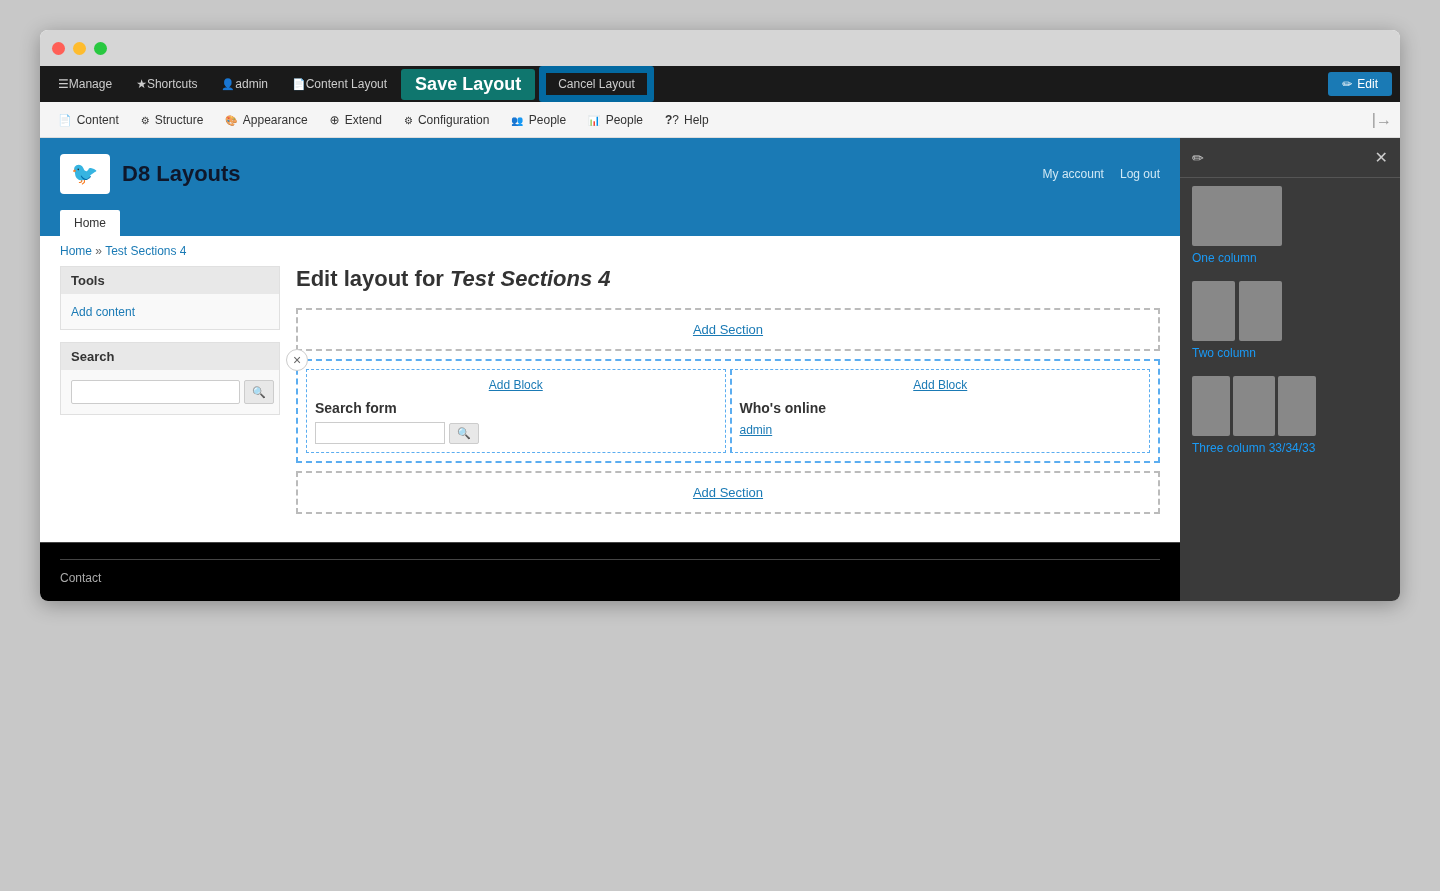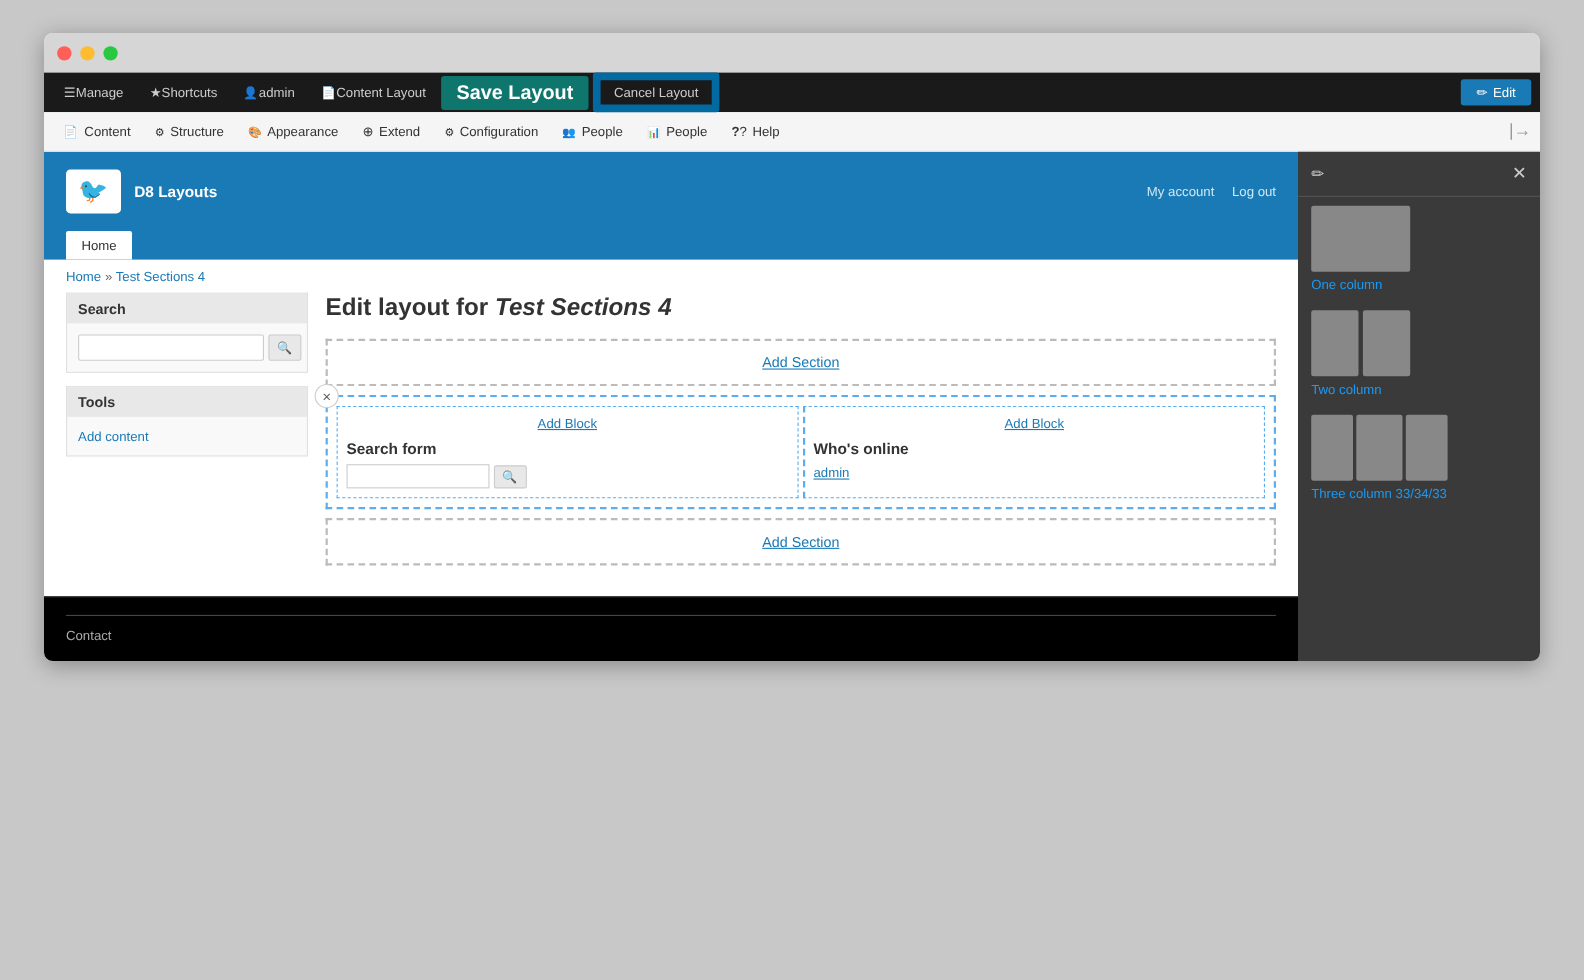--- a/index.html
+++ b/index.html
@@ -121,22 +121,22 @@
       width: 50px;
       height: 40px;
       background: #fff;
       border-radius: 4px;
       display: flex;
       align-items: center;
       justify-content: center;
       font-size: 22px;
     }
     .site-title {
-      color: #ffffff;
-      font-size: 14px;
+      color: #0f172a;
+      font-size: 22px;
       font-weight: bold;
       text-align: center;
     }
     .header-links {
       display: flex;
       gap: 16px;
     }
     .header-link {
       color: #d0e8f5;
       font-size: 12px;
@@ -549,34 +549,34 @@
         <span> </span>
         <span>»</span>
         <span> </span>
         <a>Test Sections 4</a>
       </div>
 
       <div class="main-content">
 
         <div class="sidebar">
           <div class="sidebar-block">
+            <div class="sidebar-block-title">Tools</div>
+            <div class="sidebar-block-content">
+              <a class="sidebar-link">Add content</a>
+            </div>
+          </div>
+          <div class="sidebar-block">
             <div class="sidebar-block-title">Search</div>
             <div class="sidebar-block-content">
               <div class="search-input-wrap">
                 <input class="search-input" type="text" style="">
                 <button class="search-btn">
                   <span class="icon-search"></span>
                 </button>
               </div>
-            </div>
-          </div>
-          <div class="sidebar-block">
-            <div class="sidebar-block-title">Tools</div>
-            <div class="sidebar-block-content">
-              <a class="sidebar-link">Add content</a>
             </div>
           </div>
         </div>
 
         <div class="content-main">
           <h1 class="content-title">
             <span>Edit layout for </span><em>Test Sections 4</em>
           </h1>
 
           <div class="section-drop">

